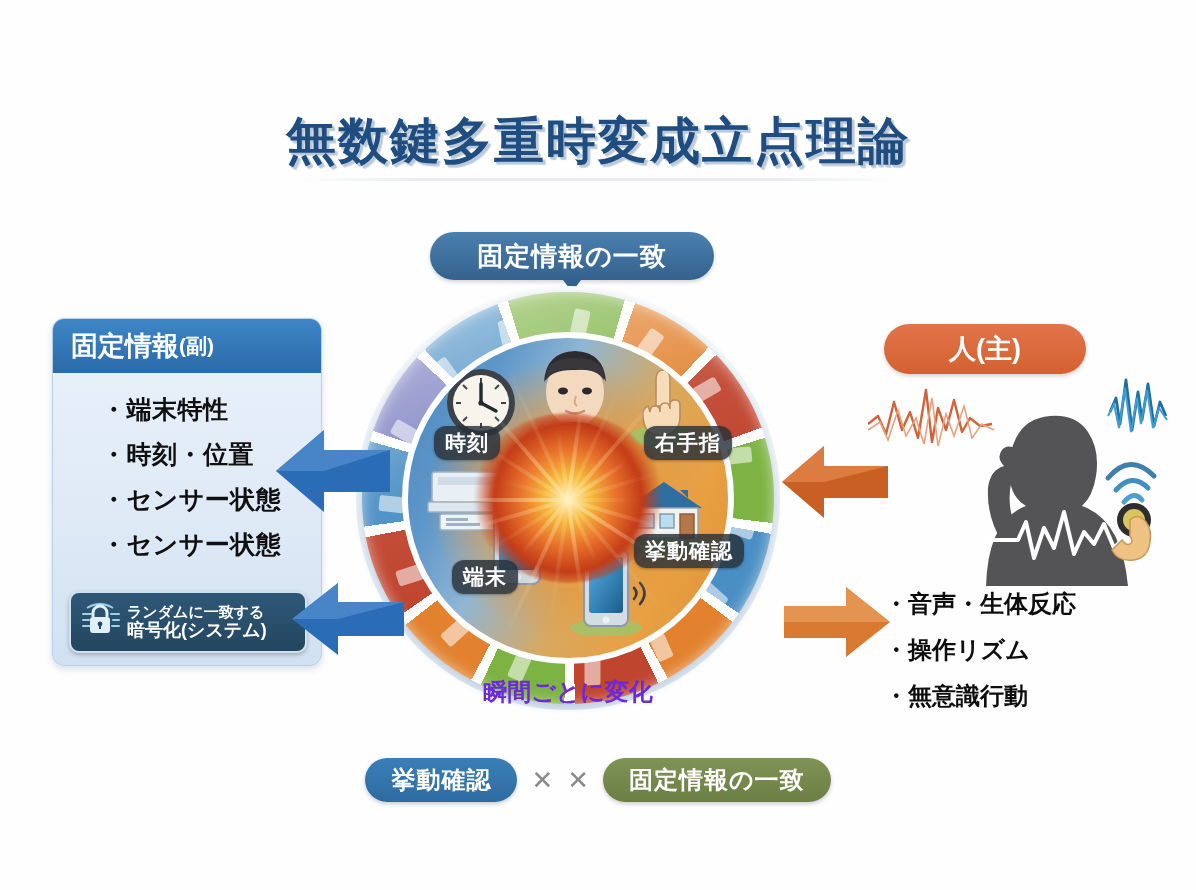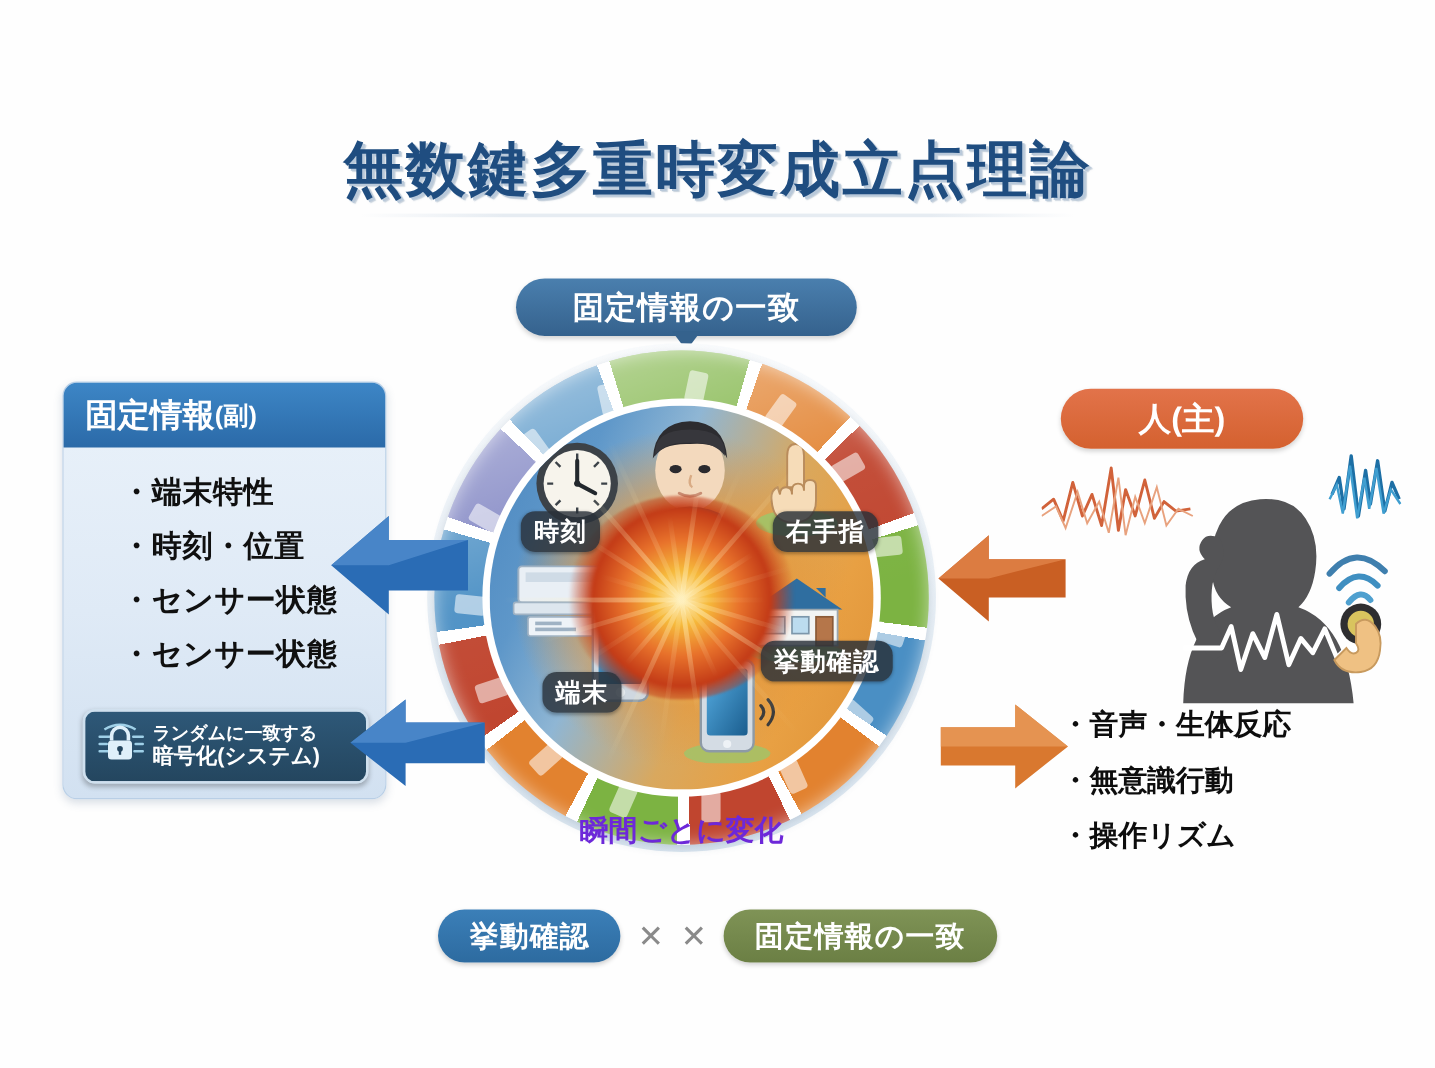--- a/index.html
+++ b/index.html
@@ -457,22 +457,22 @@
       <g>
         <circle cx="266" cy="148" r="17" fill="#2e2e30"></circle>
         <circle cx="266" cy="148" r="11" fill="#d9c45e"></circle>
         <path d="M262 148 q8 -8 16 2 q6 8 4 20 q-2 16 -16 18 q-16 2 -22 -10 l10 -10 q4 6 8 4 q4 -2 0 -8 z" fill="#efc183" stroke="#c89a5e" stroke-width="1.6"></path>
       </g>
     </svg>
   </div>
 
   <div class="right-list">
     <div class="right-item">・音声・生体反応</div>
+    <div class="right-item">・操作リズム</div>
     <div class="right-item">・無意識行動</div>
-    <div class="right-item">・操作リズム</div>
   </div>
 
   <div id="bottom-row">
     <div class="bpill" id="bp0">挙動確認</div>
     <div class="bx">✕</div>
     <div class="bx">✕</div>
     <div class="bpill" id="bp2">固定情報の一致</div>
   </div>
 
 </div>

